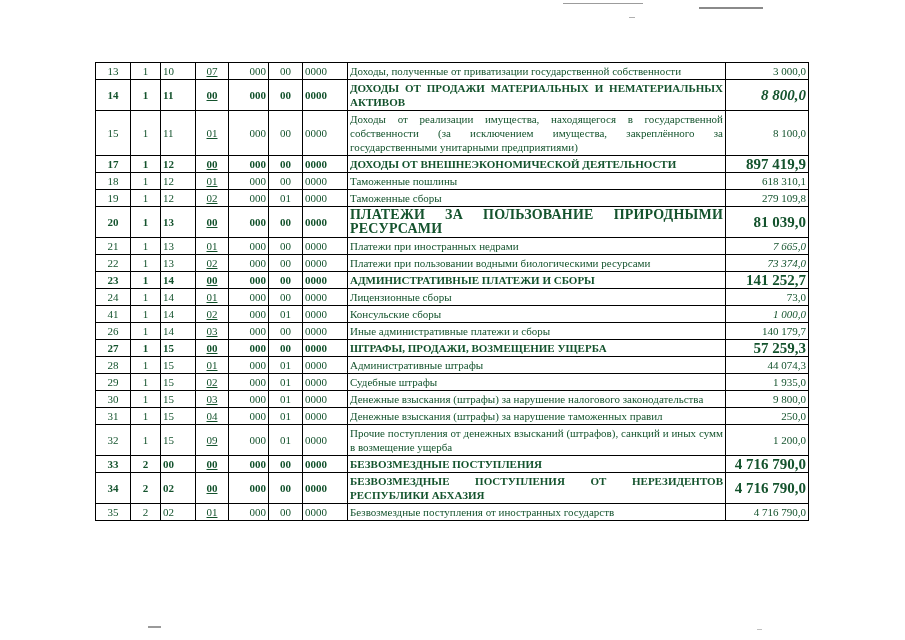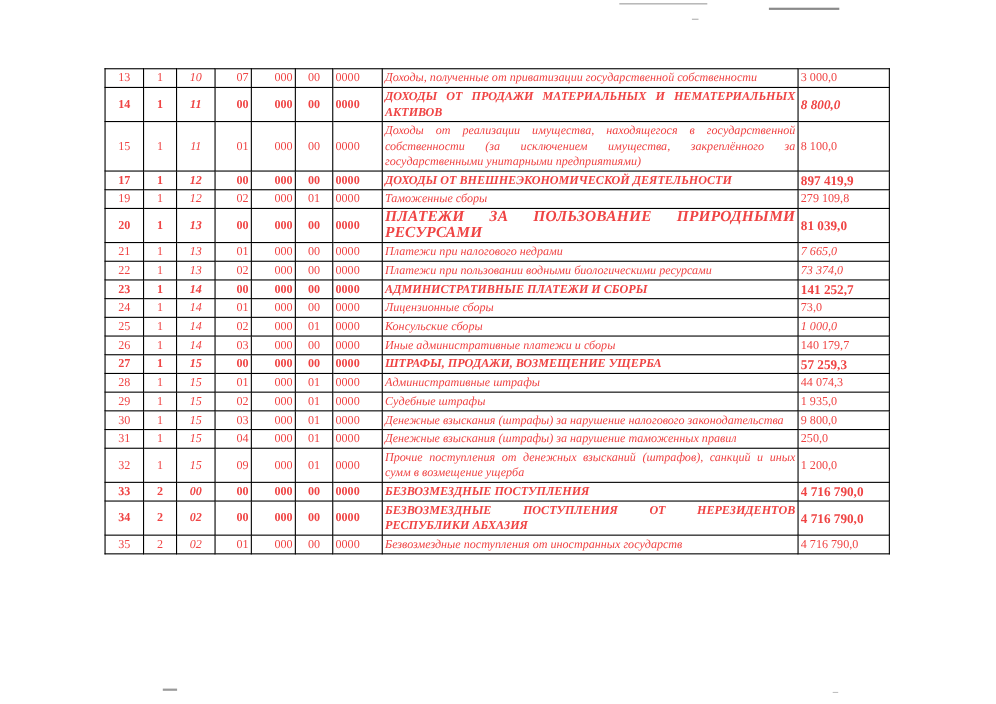--- a/index.html
+++ b/index.html
@@ -7,50 +7,50 @@
     padding: 0;
     background: #ffffff;
   }
   .page {
     position: relative;
     width: 905px;
     height: 640px;
     background: #ffffff;
     overflow: hidden;
     font-family: "Liberation Serif", "DejaVu Serif", serif;
-    color: #ef4444;
+    color: #14532d;
   }
   table.budget {
     position: absolute;
     left: 95px;
     top: 62px;
     width: 668px;
     border-collapse: collapse;
     table-layout: fixed;
     border: 1.5px solid #000;
   }
   table.budget td {
     border: 1px solid #000;
     font-size: 11px;
     line-height: 14px;
     padding: 1px 2px;
     vertical-align: middle;
     overflow: hidden;
   }
   td.num   { width: 30px; text-align: center; }
   td.code1 { width: 25px; text-align: center; }
-  td.code2 { width: 30px; text-align: center; font-style: italic; }
-  td.code3 { width: 28px; text-align: right; }
+  td.code2 { width: 30px; text-align: left; }
+  td.code3 { width: 28px; text-align: center; text-decoration: underline; }
   td.code4 { width: 35px; text-align: right; }
   td.code5 { width: 29px; text-align: center; }
   td.code6 { width: 40px; text-align: left; }
-  td.desc  { width: 373px; text-align: justify; padding-left: 3px; padding-right: 3px; font-style: italic; }
-  td.amt   { width: 78px; text-align: left; padding-right: 4px; }
+  td.desc  { width: 373px; text-align: justify; padding-left: 3px; padding-right: 3px; }
+  td.amt   { width: 78px; text-align: right; padding-right: 4px; }
   tr.bold td { font-weight: bold; }
-  tr.bold td.amt { font-size: 12px; }
+  tr.bold td.amt { font-size: 15px; }
   tr.small-desc td.desc { font-size: 14px; letter-spacing: 0.2px; }
   td.amt.italic { font-style: italic; }
   .artifact {
     position: absolute;
     background: #909090;
   }
   #art1 { left: 563px; top: 3px;  width: 80px; height: 1px; background:#9c9c9c; }
   #art2 { left: 699px; top: 7px;  width: 64px; height: 2px; background:#8a8a8a; }
   #art3 { left: 629px; top: 17px; width: 6px;  height: 1px; background:#b0b0b0; }
   #art4 { left: 148px; top: 626px; width: 13px; height: 2px; background:#9a9a9a; }
@@ -107,20 +107,31 @@
       <td class="code1">1</td>
       <td class="code2">12</td>
       <td class="code3">00</td>
       <td class="code4">000</td>
       <td class="code5">00</td>
       <td class="code6">0000</td>
       <td class="desc">ДОХОДЫ ОТ ВНЕШНЕЭКОНОМИЧЕСКОЙ ДЕЯТЕЛЬНОСТИ</td>
       <td class="amt">897 419,9</td>
     </tr>
         <tr>
+      <td class="num">18</td>
+      <td class="code1">1</td>
+      <td class="code2">12</td>
+      <td class="code3">01</td>
+      <td class="code4">000</td>
+      <td class="code5">00</td>
+      <td class="code6">0000</td>
+      <td class="desc">Таможенные пошлины</td>
+      <td class="amt">618 310,1</td>
+    </tr>
+        <tr>
       <td class="num">19</td>
       <td class="code1">1</td>
       <td class="code2">12</td>
       <td class="code3">02</td>
       <td class="code4">000</td>
       <td class="code5">01</td>
       <td class="code6">0000</td>
       <td class="desc">Таможенные сборы</td>
       <td class="amt">279 109,8</td>
     </tr>
@@ -136,21 +147,21 @@
       <td class="amt">81 039,0</td>
     </tr>
         <tr>
       <td class="num">21</td>
       <td class="code1">1</td>
       <td class="code2">13</td>
       <td class="code3">01</td>
       <td class="code4">000</td>
       <td class="code5">00</td>
       <td class="code6">0000</td>
-      <td class="desc">Платежи при налогового недрами</td>
+      <td class="desc">Платежи при иностранных недрами</td>
       <td class="amt italic">7 665,0</td>
     </tr>
         <tr>
       <td class="num">22</td>
       <td class="code1">1</td>
       <td class="code2">13</td>
       <td class="code3">02</td>
       <td class="code4">000</td>
       <td class="code5">00</td>
       <td class="code6">0000</td>
@@ -173,21 +184,21 @@
       <td class="code1">1</td>
       <td class="code2">14</td>
       <td class="code3">01</td>
       <td class="code4">000</td>
       <td class="code5">00</td>
       <td class="code6">0000</td>
       <td class="desc">Лицензионные сборы</td>
       <td class="amt">73,0</td>
     </tr>
         <tr>
-      <td class="num">25</td>
+      <td class="num">41</td>
       <td class="code1">1</td>
       <td class="code2">14</td>
       <td class="code3">02</td>
       <td class="code4">000</td>
       <td class="code5">01</td>
       <td class="code6">0000</td>
       <td class="desc">Консульские сборы</td>
       <td class="amt italic">1 000,0</td>
     </tr>
         <tr>

